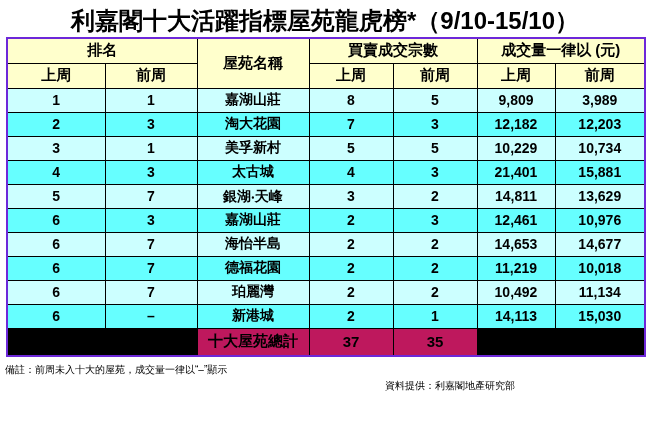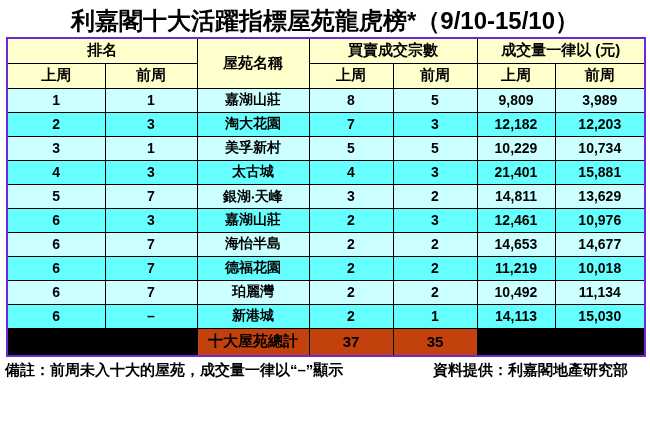--- a/index.html
+++ b/index.html
@@ -46,31 +46,31 @@
     height: 25px;
   }
   .estate-table tbody td {
     font-size: 14px;
     height: 24px;
   }
   .estate-table tbody tr:nth-child(odd) td { background: #CCFFFF; }
   .estate-table tbody tr:nth-child(even) td { background: #66FFFF; }
   .estate-table tfoot td { height: 28px; font-size: 15px; }
   .estate-table tfoot td.black-cell { background: #000000; }
-  .estate-table tfoot td.peach-cell { background: #c2410c; }
+  .estate-table tfoot td.peach-cell { background: #be185d; }
   .notes {
     margin: 3px 0 0 5px;
-    font-weight: bold;
-    font-size: 15px;
+    font-weight: normal;
+    font-size: 10px;
     color: #000000;
     line-height: 20px;
     white-space: nowrap;
   }
   .note-line { position: relative; }
-  .note-right { position: absolute; left: 380px; top: 0; margin-left: 48px; }
+  .note-right { position: absolute; left: 380px; top: 16px; }
   
   col.c-rank-last { width: 98px; }
   col.c-rank-prev { width: 92px; }
   col.c-estate    { width: 112px; }
   col.c-tx-last   { width: 84px; }
   col.c-tx-prev   { width: 84px; }
   col.c-px-last   { width: 78px; }
   col.c-px-prev   { width: 90px; }
 </style>
 </head>

